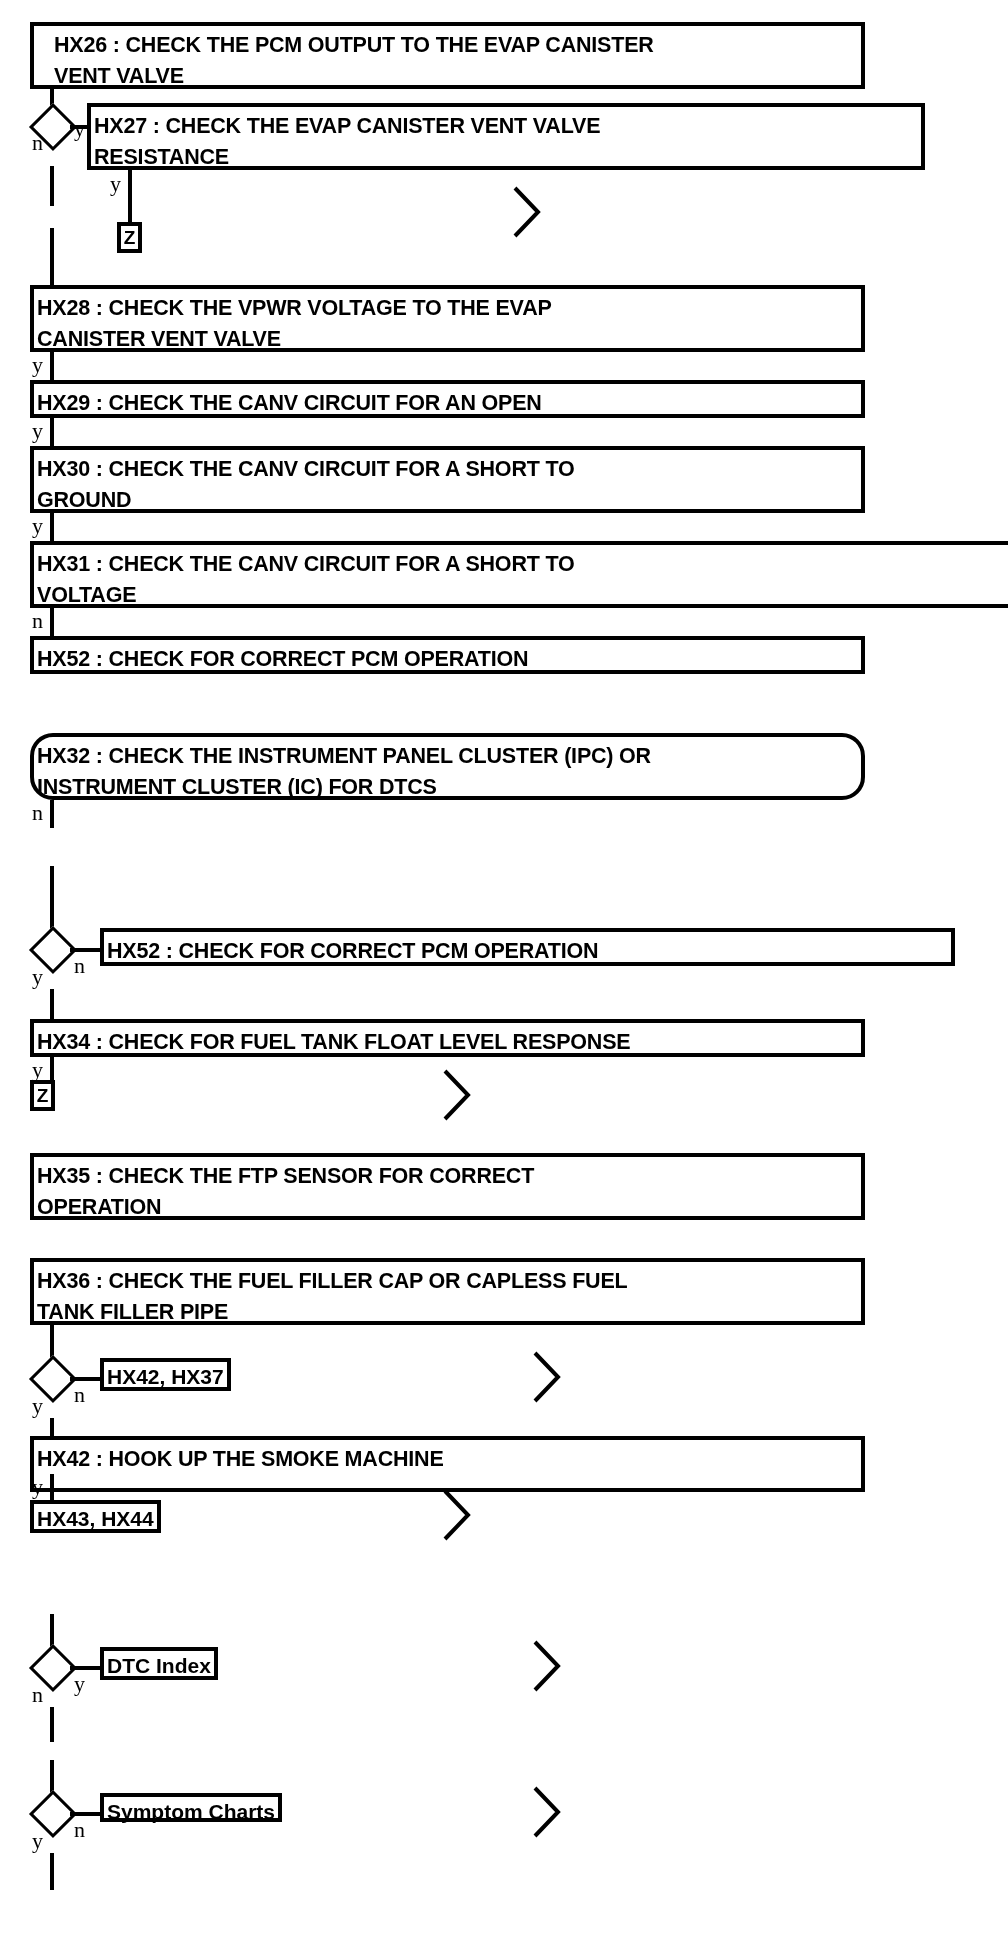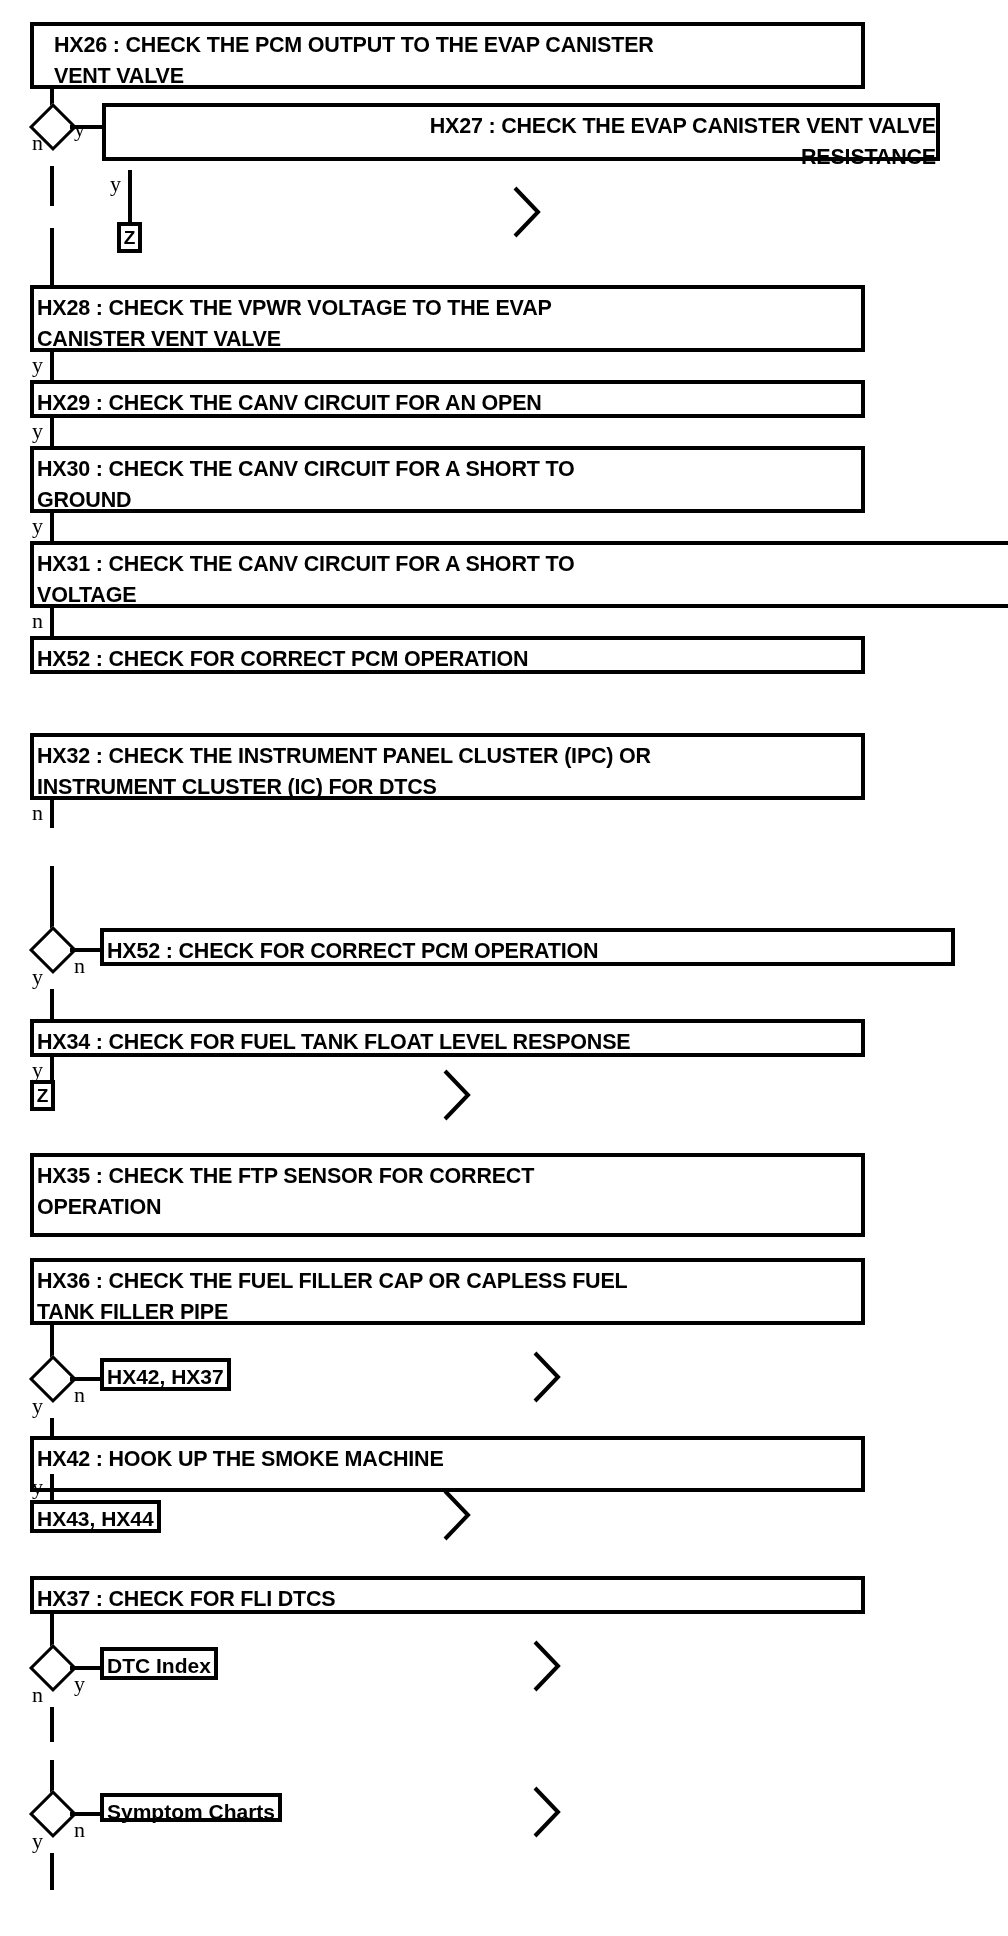--- a/index.html
+++ b/index.html
@@ -111,21 +111,21 @@
 
   <div class="diamond" style="left:36px; top:110px;"></div>
 
   <div class="hline" style="left:70px; top:125px; width:34px;"></div>
   <span class="yn" style="left:74px; top:118px;">y</span>
   <span class="yn" style="left:32px; top:132px;">n</span>
 
   <div class="vline" style="left:50px; top:166px; height:40px;"></div>
   <div class="vline" style="left:50px; top:228px; height:57px;"></div>
 
-  <div class="pbox" style="left:102px; top:103px; width:838px; height:58px;text-align:right;">HX27 : CHECK THE EVAP CANISTER VENT VALVE
+  <div class="pbox" style="left:87px; top:103px; width:838px; height:67px;">HX27 : CHECK THE EVAP CANISTER VENT VALVE
 RESISTANCE</div>
 
   <div class="vline" style="left:128px; top:170px; height:52px;"></div>
   <span class="yn" style="left:110px; top:173px;">y</span>
   <div class="zbox" style="left:117px; top:222px; width:25px; height:31px;">Z</div>
 
   <div class="chev" style="left:510px; top:182px;">
     <svg width="34" height="60" viewBox="0 0 34 60">
       <polyline points="5,6 28,30 5,54" fill="none" stroke="#000000" stroke-width="4"></polyline>
     </svg>
@@ -145,21 +145,21 @@
   <div class="vline" style="left:50px; top:513px; height:28px;"></div>
   <span class="yn" style="left:32px; top:515px;">y</span>
 
   <div class="pbox" style="left:30px; top:541px; width:1002px; height:67px;">HX31 : CHECK THE CANV CIRCUIT FOR A SHORT TO
 VOLTAGE</div>
   <div class="vline" style="left:50px; top:608px; height:28px;"></div>
   <span class="yn" style="left:32px; top:610px;">n</span>
 
   <div class="pbox" style="left:30px; top:636px; width:835px; height:38px;">HX52 : CHECK FOR CORRECT PCM OPERATION</div>
 
-  <div class="pbox" style="left:30px; top:733px; width:835px; height:67px;">HX32 : CHECK THE INSTRUMENT PANEL CLUSTER (IPC) OR
+  <div class="pbox" style="left:30px; top:733px; width:835px; height:67px;border-radius:23px;">HX32 : CHECK THE INSTRUMENT PANEL CLUSTER (IPC) OR
 INSTRUMENT CLUSTER (IC) FOR DTCS</div>
   <div class="vline" style="left:50px; top:800px; height:28px;"></div>
   <span class="yn" style="left:32px; top:802px;">n</span>
 
   <div class="vline" style="left:50px; top:866px; height:67px;"></div>
 
   <div class="diamond" style="left:36px; top:933px;"></div>
   <div class="hline" style="left:70px; top:948px; width:32px;"></div>
   <span class="yn" style="left:74px; top:955px;">n</span>
   <span class="yn" style="left:32px; top:966px;">y</span>
@@ -170,21 +170,21 @@
   <div class="pbox" style="left:30px; top:1019px; width:835px; height:38px;">HX34 : CHECK FOR FUEL TANK FLOAT LEVEL RESPONSE</div>
   <div class="vline" style="left:50px; top:1057px; height:23px;"></div>
   <span class="yn" style="left:32px; top:1059px;">y</span>
   <div class="zbox" style="left:30px; top:1080px; width:25px; height:31px;">Z</div>
   <div class="chev" style="left:440px; top:1065px;">
     <svg width="34" height="60" viewBox="0 0 34 60">
       <polyline points="5,6 28,30 5,54" fill="none" stroke="#000000" stroke-width="4"></polyline>
     </svg>
   </div>
 
-  <div class="pbox" style="left:30px; top:1153px; width:835px; height:84px;">HX35 : CHECK THE FTP SENSOR FOR CORRECT
+  <div class="pbox" style="left:30px; top:1153px; width:835px; height:67px;">HX35 : CHECK THE FTP SENSOR FOR CORRECT
 OPERATION</div>
 
   <div class="pbox" style="left:30px; top:1258px; width:835px; height:67px;">HX36 : CHECK THE FUEL FILLER CAP OR CAPLESS FUEL
 TANK FILLER PIPE</div>
   <div class="vline" style="left:50px; top:1325px; height:37px;"></div>
 
   <div class="diamond" style="left:36px; top:1362px;"></div>
   <div class="hline" style="left:70px; top:1377px; width:32px;"></div>
   <span class="yn" style="left:74px; top:1384px;">n</span>
   <span class="yn" style="left:32px; top:1395px;">y</span>
@@ -199,21 +199,20 @@
   <div class="pbox" style="left:30px; top:1436px; width:835px; height:56px;">HX42 : HOOK UP THE SMOKE MACHINE</div>
   <div class="vline" style="left:50px; top:1474px; height:30px;"></div>
   <span class="yn" style="left:32px; top:1476px;">y</span>
   <div class="refbox" style="left:30px; top:1500px; height:33px;">HX43, HX44</div>
   <div class="chev" style="left:440px; top:1485px;">
     <svg width="34" height="60" viewBox="0 0 34 60">
       <polyline points="5,6 28,30 5,54" fill="none" stroke="#000000" stroke-width="4"></polyline>
     </svg>
   </div>
 
-  <div class="pbox" style="left:30px; top:1576px; width:835px; height:38px;">HX37 : CHECK FOR FLI DTCS</div>
   <div class="vline" style="left:50px; top:1614px; height:37px;"></div>
 
   <div class="diamond" style="left:36px; top:1651px;"></div>
   <div class="hline" style="left:70px; top:1666px; width:32px;"></div>
   <span class="yn" style="left:74px; top:1673px;">y</span>
   <span class="yn" style="left:32px; top:1684px;">n</span>
   <div class="vline" style="left:50px; top:1707px; height:35px;"></div>
   <div class="refbox" style="left:100px; top:1647px; height:33px;text-align:right;">DTC Index</div>
   <div class="chev" style="left:530px; top:1636px;">
     <svg width="34" height="60" viewBox="0 0 34 60">

